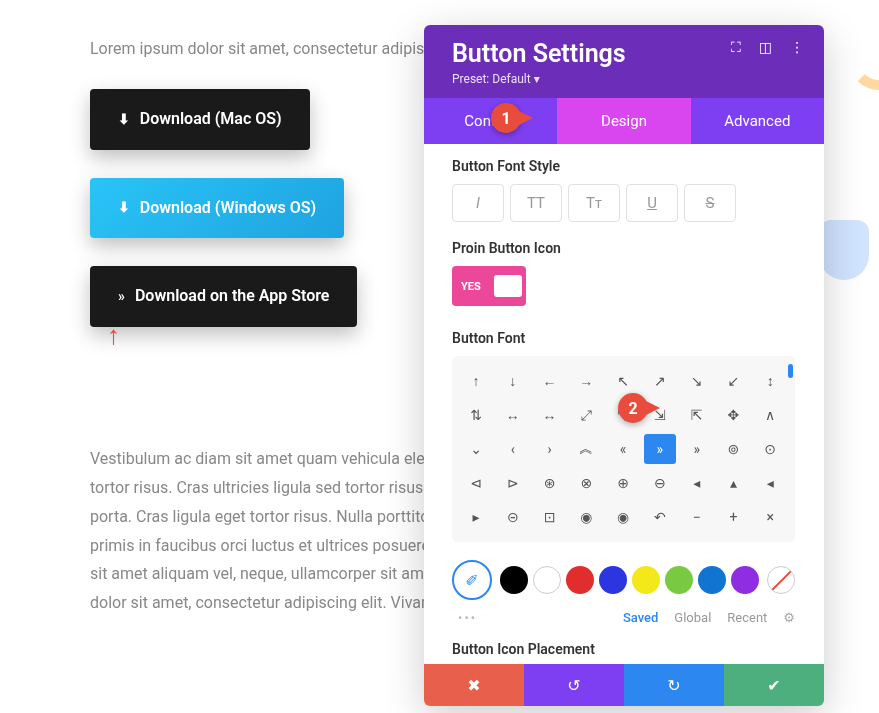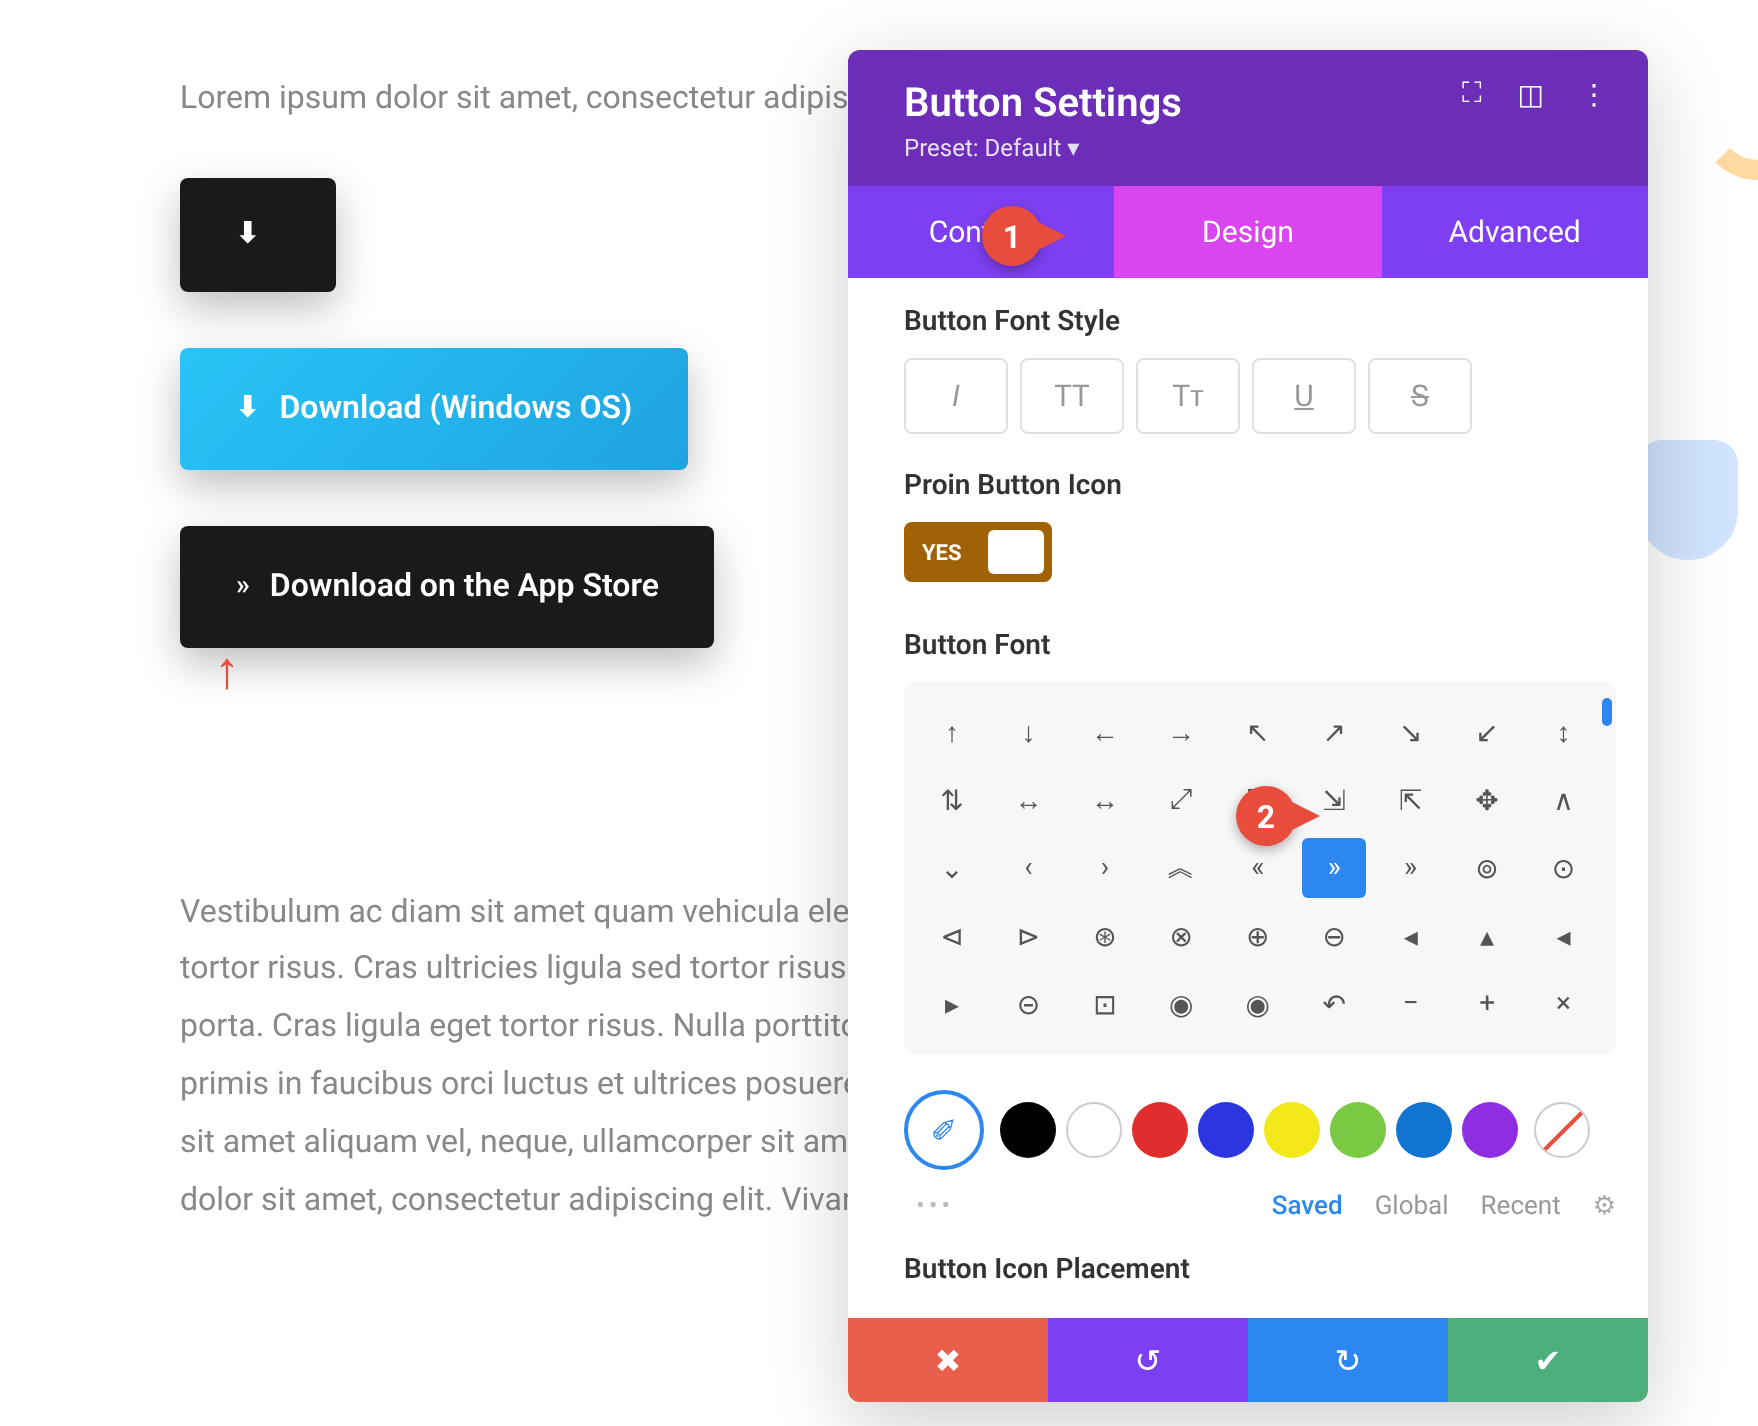--- a/index.html
+++ b/index.html
@@ -6,32 +6,32 @@
 body { font-family: -apple-system, BlinkMacSystemFont, "Segoe UI", Roboto, sans-serif; background: #fff; width: 879px; height: 713px; position: relative; overflow: hidden; }
 .content { padding: 35px 60px 20px 90px; color: #666; line-height: 1.8; width: 879px; }
 .para { margin-bottom: 25px; color: #888; font-size: 16px; }
 .btn { display: inline-flex; align-items: center; padding: 16px 28px; border-radius: 4px; font-weight: 600; font-size: 16px; margin-bottom: 28px; box-shadow: 0 8px 20px rgba(0,0,0,0.25); cursor: pointer; }
 .btn-dark { background: #1a1a1a; color: #fff; }
 .btn-blue { background: linear-gradient(135deg, #29c4f6, #1fa3e0); color: #fff; }
 .btn-icon { margin-right: 10px; font-size: 14px; }
 .arrow-annot { position: absolute; left: 107px; top: 320px; color: #e74c3c; font-size: 26px; font-weight: bold; }
 .panel { position: absolute; right: 55px; top: 25px; width: 400px; background: #fff; box-shadow: 0 10px 40px rgba(0,0,0,0.2); border-radius: 6px; overflow: hidden; }
 .panel-head { background: #6c2eb9; color: #fff; padding: 14px 20px 12px 28px; display: flex; justify-content: space-between; align-items: flex-start; }
-.panel-title { font-size: 20px; font-weight: 600; }
+.panel-title { font-size: 25px; font-weight: 600; }
 .panel-preset { font-size: 12px; opacity: 0.85; margin-top: 4px; }
 .panel-actions { display: flex; gap: 18px; font-size: 14px; }
 .panel-actions span { cursor: pointer; }
 .tabs { display: flex; background: #7e3ff2; color: #fff; }
 .tab { flex: 1; text-align: center; padding: 14px 0; font-size: 15px; cursor: pointer; }
 .tab.active { background: #d946ef; }
-.panel-body { padding: 8px 16px 10px 28px; max-height: 520px; overflow: hidden; position: relative; }
+.panel-body { padding: 8px 29px 10px 28px; max-height: 520px; overflow: hidden; position: relative; }
 .section-label { font-weight: 600; color: #333; font-size: 14px; margin: 6px 0 10px 0; }
 .font-style-row { display: flex; gap: 6px; margin-bottom: 18px; }
 .font-style-btn { width: 52px; height: 38px; border: 1px solid #e0e0e0; border-radius: 4px; display: flex; align-items: center; justify-content: center; color: #999; font-size: 15px; cursor: pointer; background: #fff; }
-.toggle { display: inline-flex; align-items: center; background: #a16207; border-radius: 4px; overflow: hidden; height: 30px; cursor: pointer; margin-bottom: 18px; }
+.toggle { display: inline-flex; align-items: center; background: #ec4899; border-radius: 4px; overflow: hidden; height: 40px; cursor: pointer; margin-bottom: 18px; }
 .toggle-yes { color: #fff; font-size: 11px; font-weight: 700; padding: 0 9px; }
 .toggle-knob { width: 28px; height: 22px; background: #fff; border-radius: 3px; margin: 4px; }
 .icon-grid { background: #f7f7f7; border-radius: 5px; padding: 10px 8px; display: grid; grid-template-columns: repeat(9, 1fr); gap: 4px; margin-bottom: 18px; position: relative; }
 .icon-cell { width: 32px; height: 30px; display: flex; align-items: center; justify-content: center; color: #555; font-size: 14px; cursor: pointer; border-radius: 3px; }
 .icon-cell.selected { background: #2c87f0; color: #fff; }
 .icon-scrollbar { position: absolute; right: 2px; top: 8px; width: 5px; height: 14px; background: #2c87f0; border-radius: 3px; }
 .color-row { display: flex; gap: 8px; align-items: center; margin-bottom: 10px; }
 .eyedrop { width: 40px; height: 40px; border: 2px solid #2c87f0; border-radius: 50%; display: flex; align-items: center; justify-content: center; color: #2c87f0; font-size: 16px; cursor: pointer; }
 .swatch { width: 28px; height: 28px; border-radius: 50%; cursor: pointer; }
 .swatch.white { border: 1px solid #ccc; }
@@ -58,20 +58,21 @@
 </style>
 </head>
 <body>
 
 <div class="content">
   <p class="para">Lorem ipsum dolor sit amet, consectetur adipiscing elit, sed do eiusmod tempor incididunt.</p>
 
   <div>
     <div class="btn btn-dark">
       <span class="btn-icon">⬇</span>
+      <span>Download (Mac OS)</span>
     </div>
   </div>
   <div>
     <div class="btn btn-blue">
       <span class="btn-icon">⬇</span>
       <span>Download (Windows OS)</span>
     </div>
   </div>
   <div>
     <div class="btn btn-dark">

